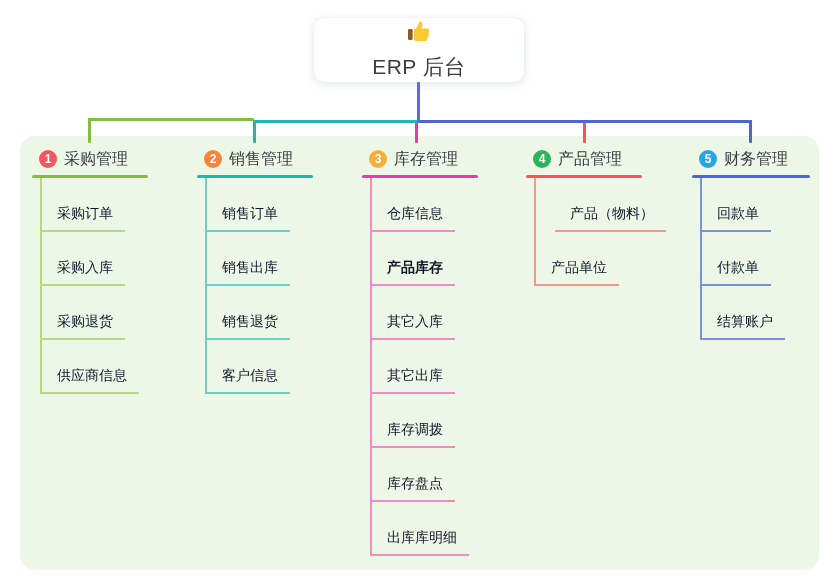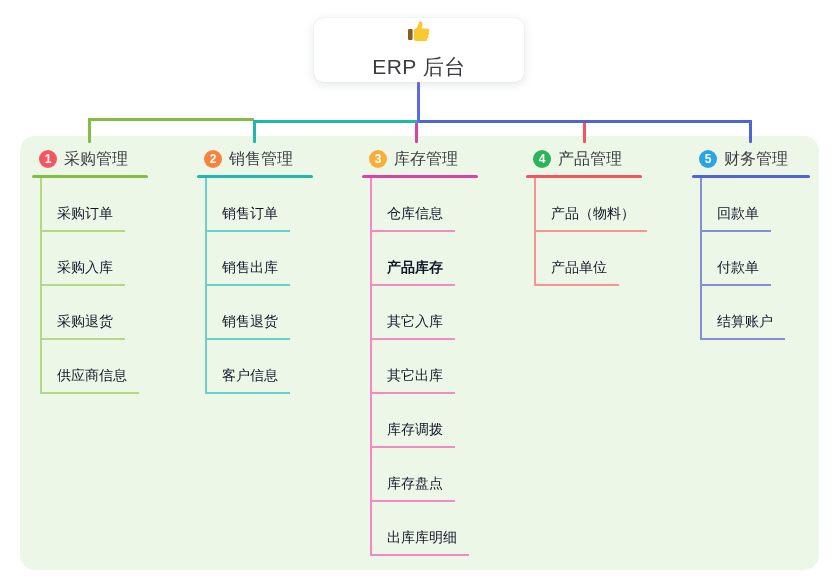--- a/index.html
+++ b/index.html
@@ -144,21 +144,21 @@
       </div>
     </div>
     <div class="category" style="left: 526px; width: 116px;">
       <div class="cat-title">
         <span class="badge" style="background: rgb(45, 179, 90);">4</span>
         <span class="cat-label">产品管理</span>
       </div>
       <div class="cat-underline" style="background: rgb(244, 85, 90); width: 116px;"></div>
       <div class="children" style="border-left-color: rgb(249, 149, 143);">
         <div class="child">
-          <span class="child-label" style="border-bottom-color: rgb(249, 149, 143);">产品（物料）</span>
+          <span class="child-label" style="border-bottom-color: rgb(249, 149, 143); margin-left: 19px;">产品（物料）</span>
         </div>
         <div class="child">
           <span class="child-label" style="border-bottom-color: rgb(249, 149, 143);">产品单位</span>
         </div>
       </div>
     </div>
     <div class="category" style="left: 692px; width: 118px;">
       <div class="cat-title">
         <span class="badge" style="background: rgb(41, 165, 225);">5</span>
         <span class="cat-label">财务管理</span>

